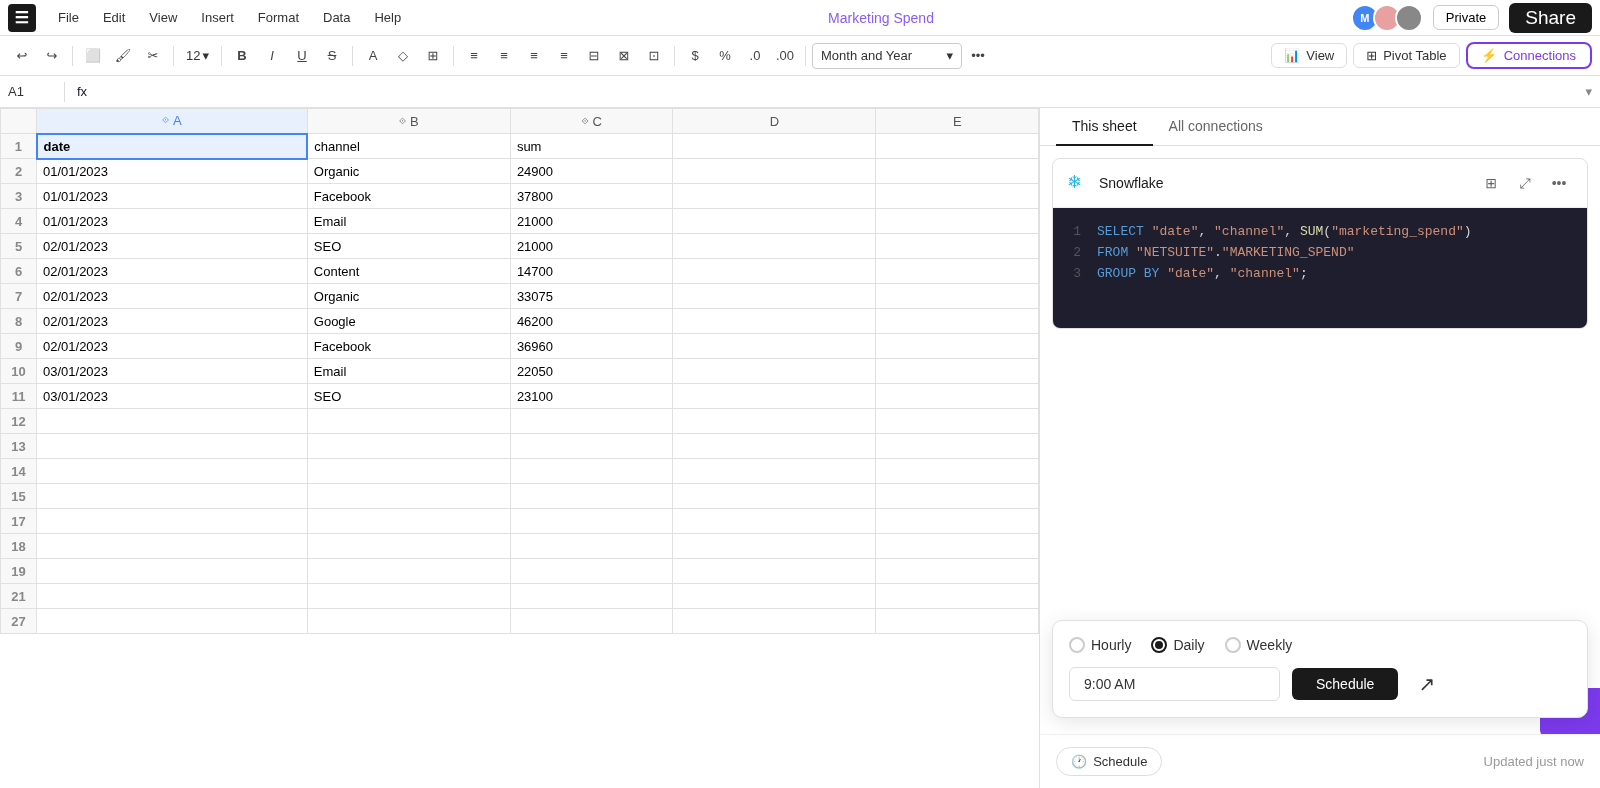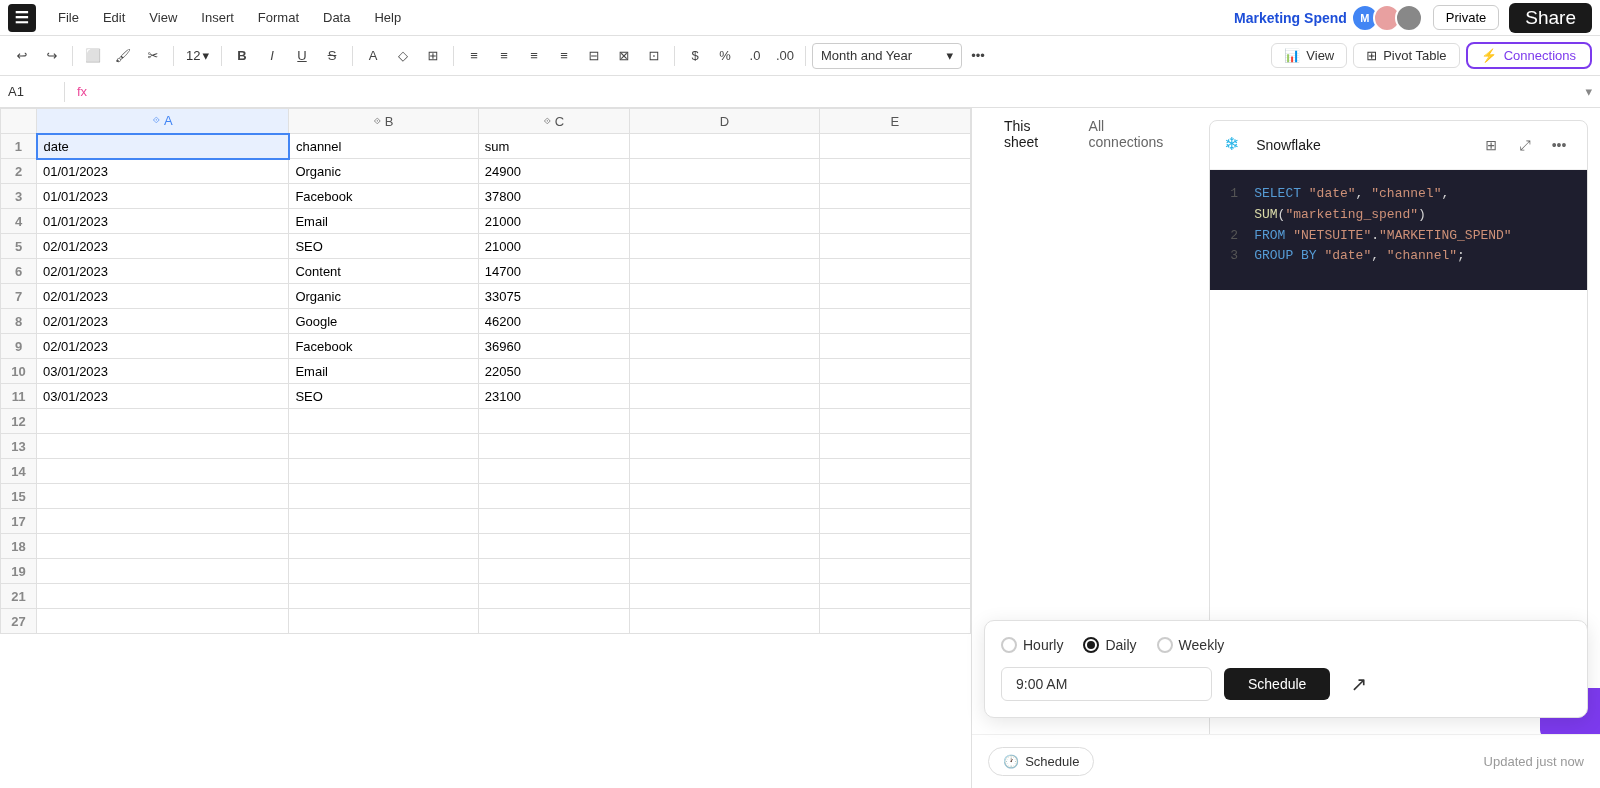--- a/index.html
+++ b/index.html
@@ -6,21 +6,21 @@
     body { font-family: -apple-system, BlinkMacSystemFont, 'Segoe UI', Arial, sans-serif; font-size: 13px; background: #fff; overflow: hidden; width: 1600px; height: 788px; }
 
     
     .menu-bar {
       display: flex; align-items: center; height: 36px;
       border-bottom: 1px solid #e0e0e0; padding: 0 8px; gap: 4px;
     }
     .menu-logo { width: 28px; height: 28px; background: #1a1a1a; border-radius: 4px; display: flex; align-items: center; justify-content: center; margin-right: 8px; }
     .menu-logo-icon { color: white; font-size: 16px; font-weight: bold; }
     .menu-item { padding: 4px 10px; border-radius: 4px; cursor: pointer; font-size: 13px; color: #333; }
-    .doc-title { flex: 1; text-align: right; font-weight: 700; font-size: 14px; color: #1d4ed8; }
+    .doc-title { flex: 1; text-align: center; font-weight: 400; font-size: 14px; color: #8b5cf6; }
     .header-right { display: flex; align-items: center; gap: 10px; }
     .avatar-group { display: flex; }
     .avatar { width: 28px; height: 28px; border-radius: 50%; border: 2px solid white; margin-left: -6px; }
     .avatar:first-child { margin-left: 0; }
     .avatar-m { background: #4285f4; display: flex; align-items: center; justify-content: center; color: white; font-size: 11px; font-weight: bold; }
     .avatar-2 { background: #e8a0a0; }
     .avatar-3 { background: #888; }
     .private-btn { padding: 4px 12px; border: 1px solid #ccc; border-radius: 6px; background: white; cursor: pointer; font-size: 13px; }
     .share-btn { padding: 4px 16px; border: none; border-radius: 6px; background: #1a1a1a; color: white; cursor: pointer; font-size: 19px; }
 
@@ -37,21 +37,21 @@
     .tb-action-btn { display: flex; align-items: center; gap: 6px; padding: 4px 12px; border: 1px solid #ddd; border-radius: 6px; background: white; cursor: pointer; font-size: 13px; color: #333; }
     .connections-btn { display: flex; align-items: center; gap: 6px; padding: 4px 14px; border: 2px solid #7c3aed; border-radius: 8px; background: white; cursor: pointer; font-size: 13px; color: #7c3aed; font-weight: 500; }
 
     
     .cell-bar {
       display: flex; align-items: center; height: 32px;
       border-bottom: 1px solid #e0e0e0; padding: 0 8px; gap: 6px;
     }
     .cell-ref { font-size: 13px; color: #333; width: 50px; }
     .cell-bar-sep { width: 1px; height: 20px; background: #ddd; }
-    .fx-btn { color: #ec4899; font-size: 13px; padding: 0 6px; }
+    .fx-btn { color: #0f172a; font-size: 13px; padding: 0 6px; }
     .cell-input { flex: 1; border: none; outline: none; font-size: 13px; color: #333; }
     .expand-btn { color: #888; cursor: pointer; }
 
     
     .main-area { display: flex; height: calc(788px - 36px - 40px - 32px); }
 
     
     .sheet-area { flex: 1; overflow: hidden; display: flex; flex-direction: column; border-right: 1px solid #e0e0e0; }
 
     
@@ -86,21 +86,21 @@
     }
     .selected-cell { background: #e8f0fe !important; border: 2px solid #4285f4 !important; }
     .selected-col-header { background: #e8f0fe !important; color: #4285f4 !important; }
     .col-a-width { min-width: 200px; max-width: 200px; }
     .col-b-width { min-width: 150px; max-width: 150px; }
     .col-c-width { min-width: 120px; max-width: 120px; }
     .col-d-width { min-width: 150px; }
     .col-e-width { min-width: 120px; }
 
     
-    .right-panel { width: 628px; display: flex; flex-direction: row; position: relative; }
+    .right-panel { width: 560px; display: flex; flex-direction: column; position: relative; }
 
     
     .panel-tabs { display: flex; border-bottom: 1px solid #e0e0e0; padding: 0 16px; gap: 0; }
     .panel-tab { padding: 10px 16px; cursor: pointer; font-size: 14px; color: #666; border-bottom: 2px solid transparent; margin-bottom: -1px; }
     .panel-tab.active { color: #1a1a1a; border-bottom: 2px solid #1a1a1a; font-weight: 500; }
 
     
     .connection-card {
       margin: 12px; border: 1px solid #e0e0e0; border-radius: 8px;
       overflow: hidden;
@@ -273,21 +273,21 @@
                 <span>C</span>
               </div>
             </th>
             <th class="col-header col-d-width">D</th>
             <th class="col-header col-e-width">E</th>
           </tr>
         </thead>
         <tbody id="grid-body">
         <tr>
               <th class="row-header">1</th>
-              <td class="col-a-width selected-cell" style="font-weight: 400;">date</td>
+              <td class="col-a-width selected-cell" style="font-weight: 700;">date</td>
               <td class="col-b-width" style="font-weight: 500;">channel</td>
               <td class="col-c-width" style="font-weight: 500;">sum</td>
               <td class="col-d-width" style="font-weight: 500;"></td>
               <td class="col-e-width" style="font-weight: 500;"></td>
             </tr>
             <tr>
               <th class="row-header">2</th>
               <td class="col-a-width">01/01/2023</td>
               <td class="col-b-width">Organic</td>
               <td class="col-c-width">24900</td>

